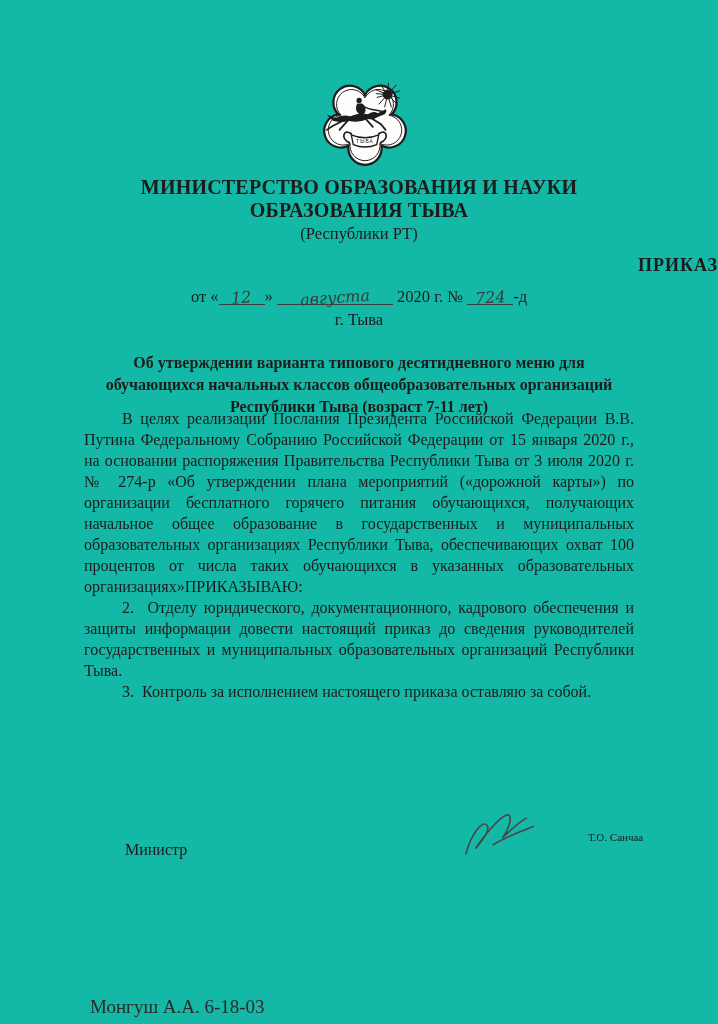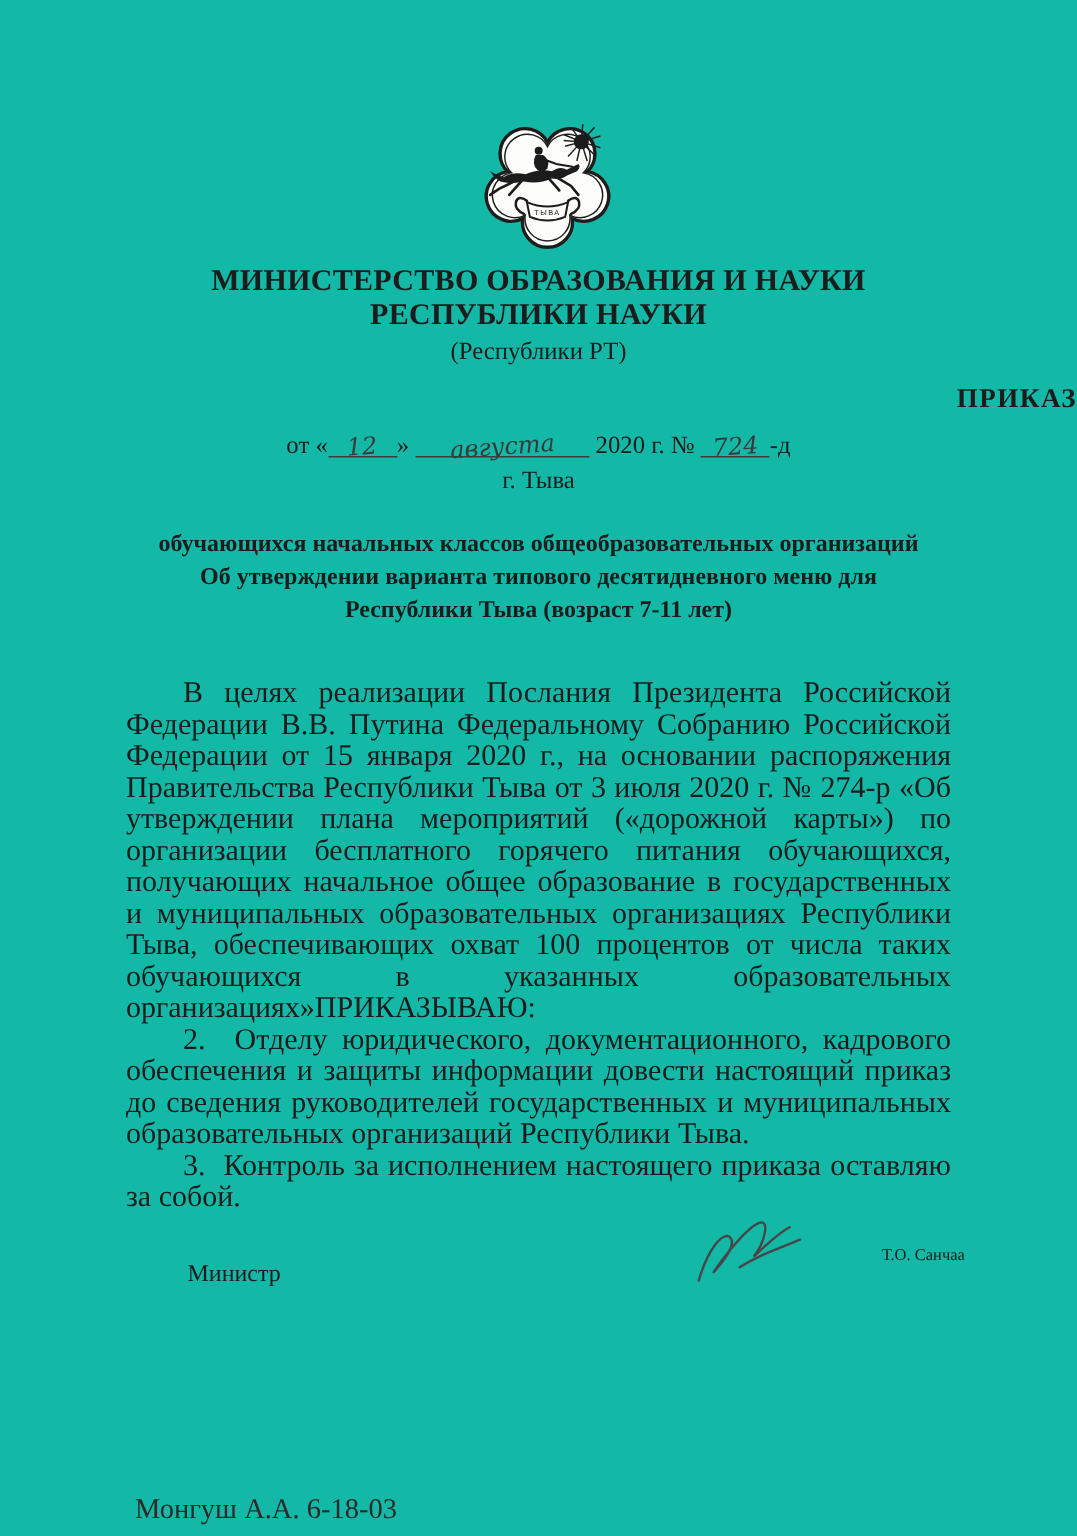--- a/index.html
+++ b/index.html
@@ -24,22 +24,22 @@
   .blank{display:inline-block;border-bottom:1.2px solid #3d3d3d;text-align:center;
          vertical-align:baseline;line-height:14px;}
   .blank.day{min-width:46px;}
   .blank.month{min-width:116px;}
   .blank.num{min-width:46px;}
   .handwrite{display:inline-block;font-family:"DejaVu Serif", serif;font-style:italic;
              font-size:16px;color:#3a3a3a;transform:rotate(-4deg) translateY(1px);}
   .city{position:absolute;left:0;top:310px;width:100%;text-align:center;font-size:16.5px;}
   .title{position:absolute;left:64px;top:352px;width:590px;text-align:center;
          font-weight:bold;font-size:16px;line-height:22px;}
-  .body-text{position:absolute;left:84px;top:452px;width:550px;
-             font-size:20px;line-height:21px;text-align:justify;}
+  .body-text{position:absolute;left:84px;top:408px;width:550px;
+             font-size:16px;line-height:21px;text-align:justify;}
   .body-text p{margin:0;text-indent:38px;}
   .sig-title{position:absolute;left:125px;top:841px;font-size:16px;}
   .sig-name{position:absolute;left:588px;top:831px;font-size:11px;}
   .sig-scribble{position:absolute;left:458px;top:806px;width:84px;height:56px;
                 transform:rotate(-6deg);}
   .footer-note{position:absolute;left:90px;top:996px;font-size:19px;color:#2a2a2a;}
 </style>
 </head>
 <body>
 
@@ -84,38 +84,38 @@
         <path d="M36,61 Q30,57 28.5,62 Q27.5,67 34,70" fill="none" stroke="#1c1c1c" stroke-width="1.7" stroke-linecap="round"></path>
         <path d="M64,61 Q70,57 71.5,62 Q72.5,67 66,70" fill="none" stroke="#1c1c1c" stroke-width="1.7" stroke-linecap="round"></path>
         <path d="M36,62 Q50,68 64,62 L62,72 Q50,77 38,72 Z" fill="#fdfdfc" stroke="#1c1c1c" stroke-width="1.4"></path>
         <text x="50" y="70.5" text-anchor="middle" font-size="5" letter-spacing="1" font-family="Liberation Sans, sans-serif" fill="#1c1c1c">ТЫВА</text>
       </g>
     </svg>
   </div>
 
   <div class="ministry">
     <div class="bold-line">МИНИСТЕРСТВО ОБРАЗОВАНИЯ И НАУКИ</div>
-    <div class="bold-line">РЕСПУБЛИКИ НАУКИ</div>
+    <div class="bold-line">ОБРАЗОВАНИЯ ТЫВА</div>
     <div class="short-name">(Республики РТ)</div>
   </div>
 
   <div class="doc-type">ПРИКАЗ</div>
 
   <div class="date-line">
     <span>от «</span><span class="blank day"><span class="handwrite">12</span></span><span>»</span>
     <span class="blank month"><span class="handwrite">августа</span></span>
     <span>2020 г. №</span>
     <span class="blank num"><span class="handwrite">724</span></span><span>-д</span>
   </div>
 
   <div class="city">г. Тыва</div>
 
   <div class="title">
+    <div>Об утверждении варианта типового десятидневного меню для</div>
     <div>обучающихся начальных классов общеобразовательных организаций</div>
-    <div>Об утверждении варианта типового десятидневного меню для</div>
     <div>Республики Тыва (возраст 7-11 лет)</div>
   </div>
 
   <div class="body-text">
     <p>В целях реализации Послания Президента Российской Федерации В.В. Путина Федеральному Собранию Российской Федерации от 15 января 2020 г., на основании распоряжения Правительства Республики Тыва от 3 июля 2020 г. № 274-р «Об утверждении плана мероприятий («дорожной карты») по организации бесплатного горячего питания обучающихся, получающих начальное общее образование в государственных и муниципальных образовательных организациях Республики Тыва, обеспечивающих охват 100 процентов от числа таких обучающихся в указанных образовательных организациях»ПРИКАЗЫВАЮ:</p>
     <p>2.&nbsp;&nbsp;Отделу юридического, документационного, кадрового обеспечения и защиты информации довести настоящий приказ до сведения руководителей государственных и муниципальных образовательных организаций Республики Тыва.</p>
     <p>3.&nbsp;&nbsp;Контроль за исполнением настоящего приказа оставляю за собой.</p>
   </div>
 
   <div class="sig-title">Министр</div>

